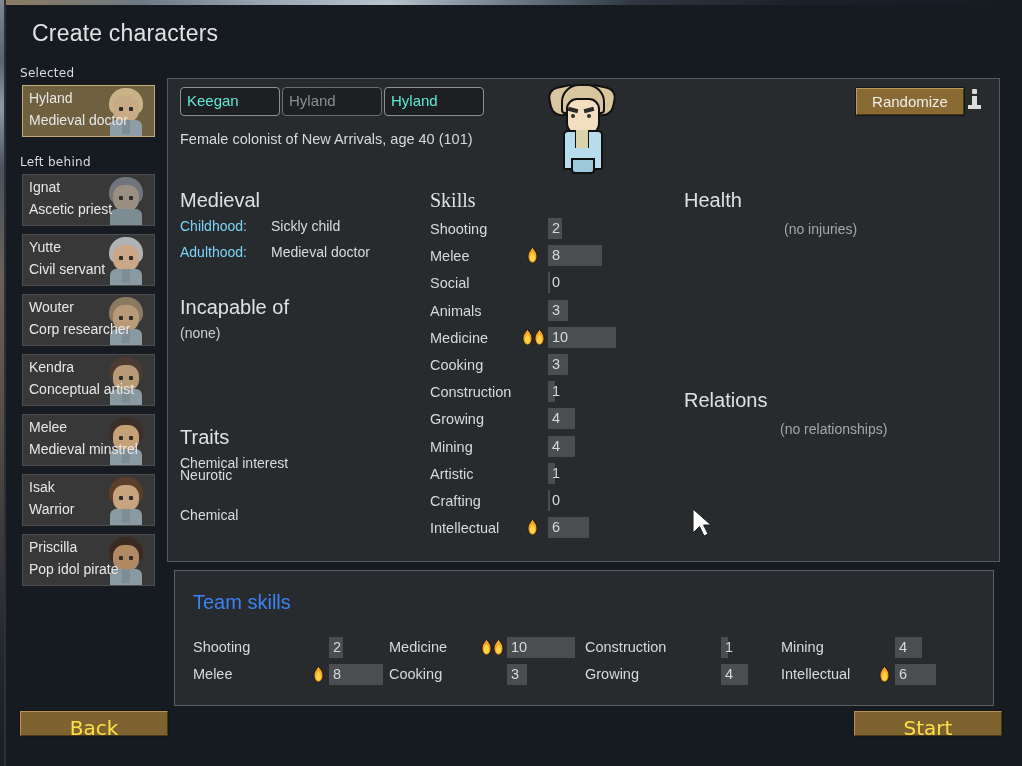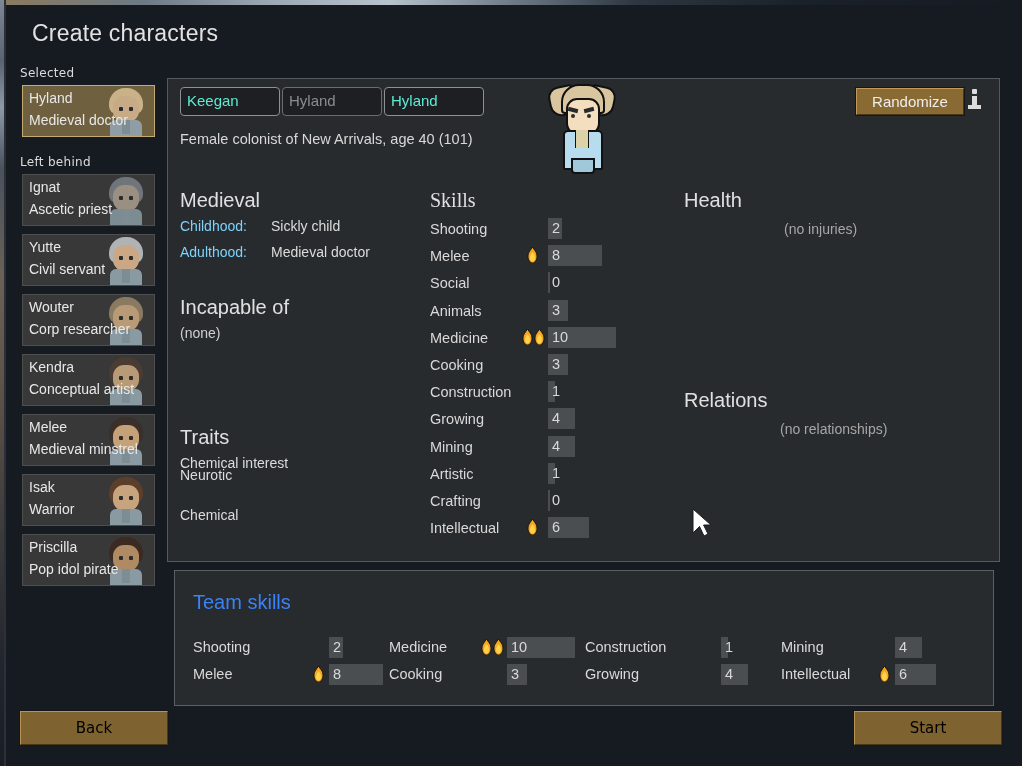--- a/index.html
+++ b/index.html
@@ -184,27 +184,27 @@
     font-size: 20px; color: #3b82f6;
   }
   .team-row { position: absolute; height: 22px; }
   .team-name { position: absolute; left: 0; top: 2px; font-size: 14.5px; color: #d9d9d9; white-space: nowrap; }
   .team-passion { position: absolute; height: 20px; }
   .team-bar { position: absolute; top: 0; height: 21px; background: #4b4e51; }
   .team-val { position: absolute; top: 2px; font-size: 14.5px; color: #d9d9d9; }
 
   
   .btn-big {
-    position: absolute; height: 34px;
+    position: absolute; height: 25px;
     background: #7e6331;
     border-top: 1px solid #b79456; border-left: 1px solid #b79456;
     border-right: 1px solid #493817; border-bottom: 1px solid #493817;
     outline: 1px solid #14161a;
     box-sizing: border-box;
-    color: #000000; font-size: 15px; text-align: center; line-height: 32px;
+    color: #fde047; font-size: 20px; text-align: center; line-height: 32px;
     font-family: "DejaVu Sans", sans-serif;
   }
   #btn-back  { left: 20px;  top: 711px; width: 148px; }
   #btn-start { left: 854px; top: 711px; width: 148px; }
 </style>
 </head>
 <body>
 
 <div id="root">
 

